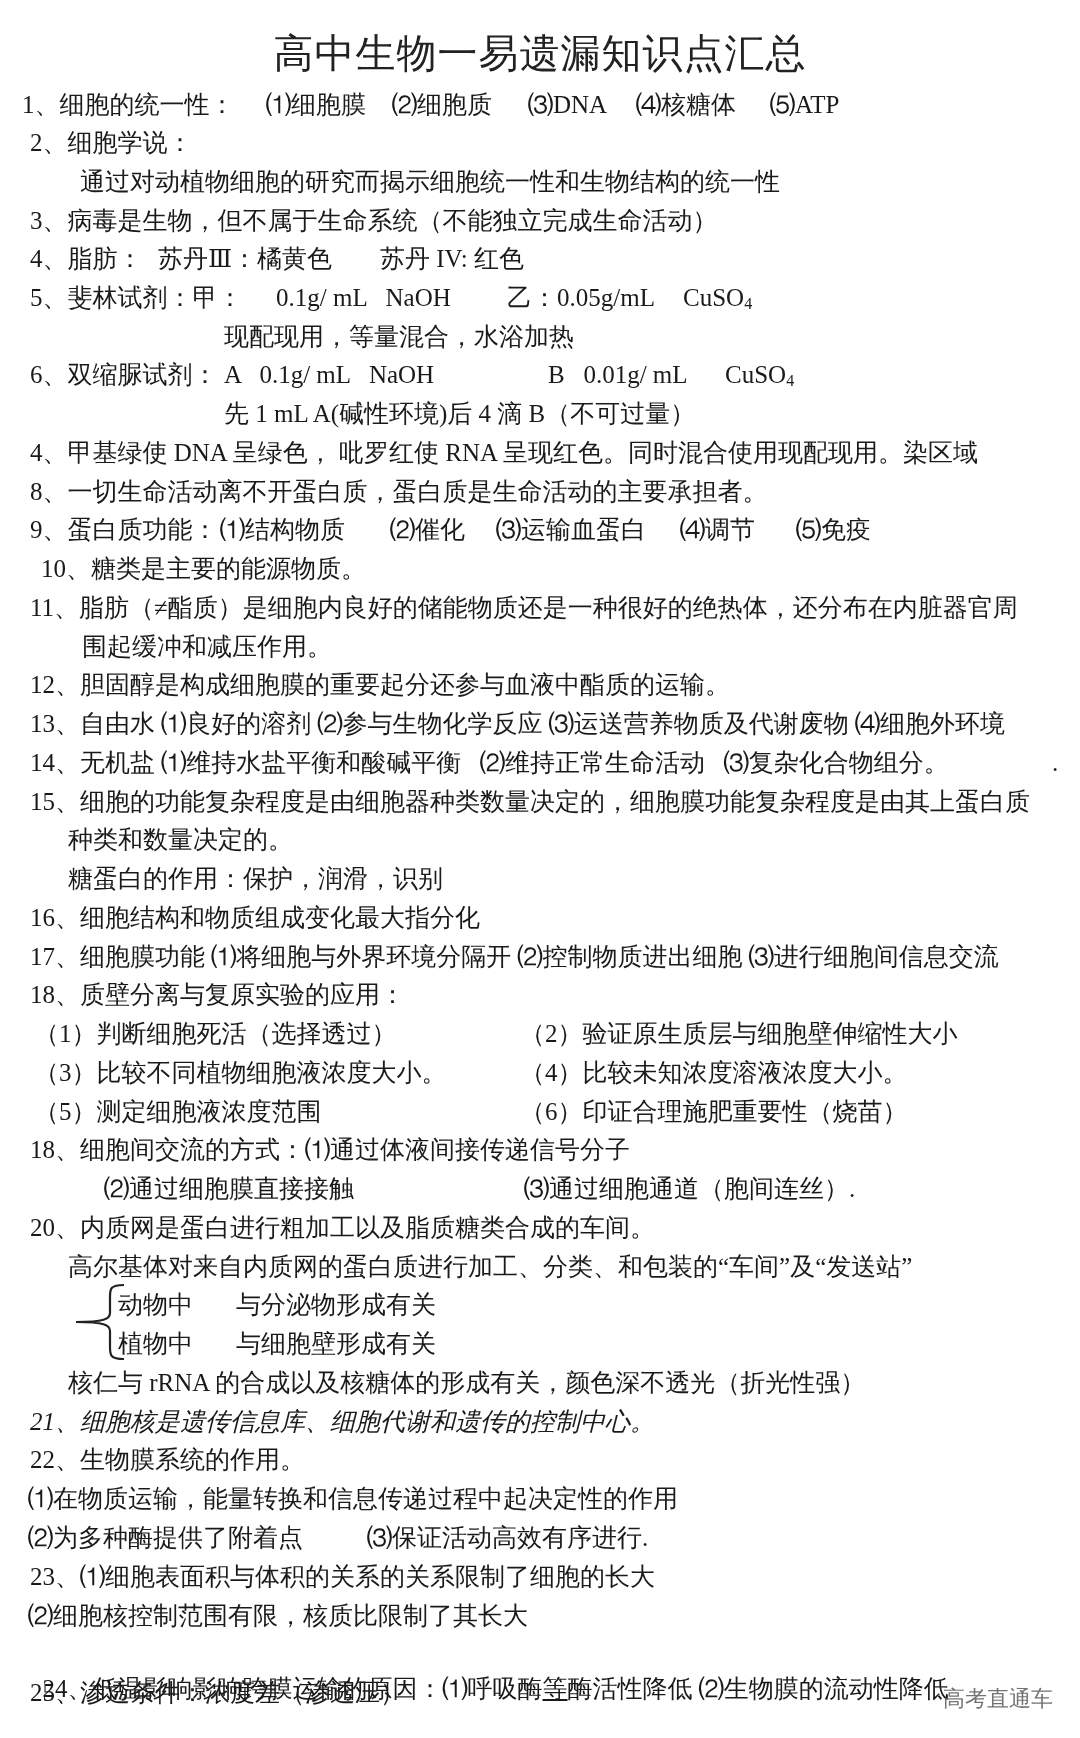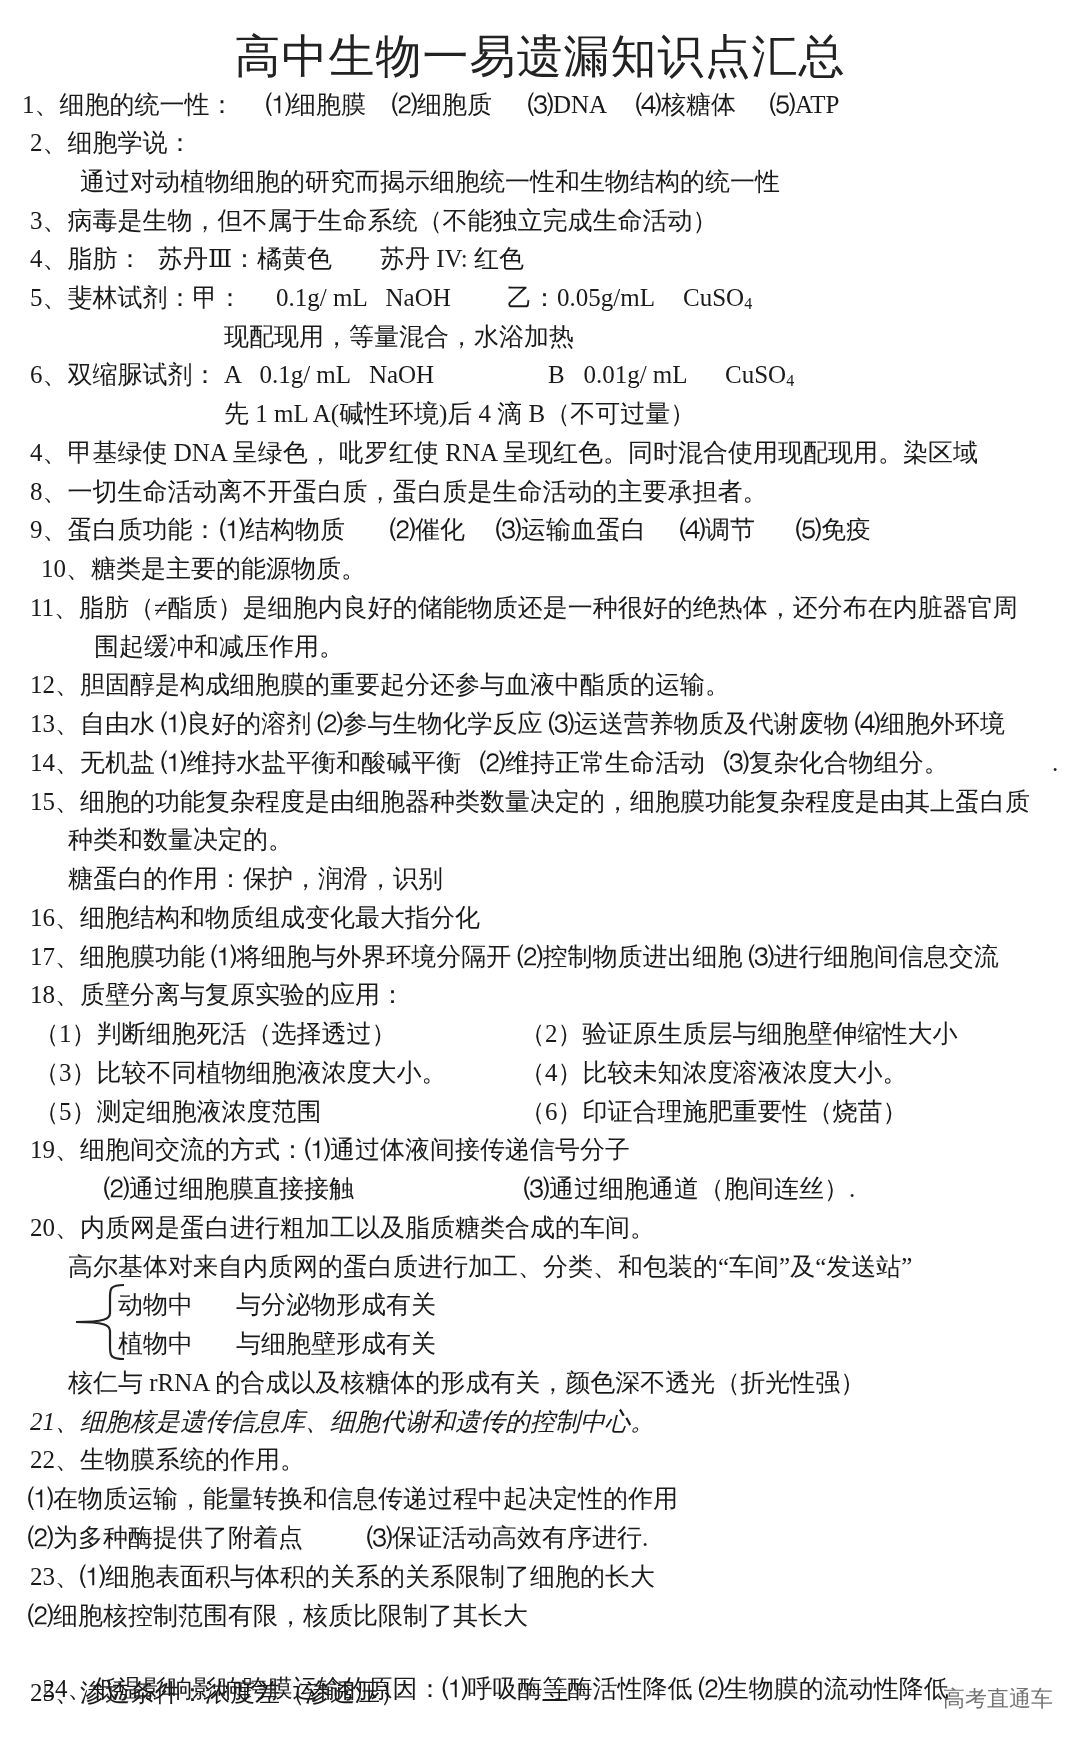--- a/index.html
+++ b/index.html
@@ -1,19 +1,19 @@
 <!DOCTYPE html>
 <html><head>
 <meta charset="utf-8">
 <style>
   html, body { margin: 0; padding: 0; background: #ffffff; }
   body { width: 1080px; height: 1738px; position: relative; overflow: hidden;
          font-family: "Liberation Serif", "DejaVu Serif", serif; color: #1a1a1a; }
   .title { position: absolute; top: 26px; left: 0; width: 1080px; text-align: center;
-           font-size: 46px; letter-spacing: 1px; color: #222; }
+           font-size: 40px; letter-spacing: 1px; color: #222; }
   .line { position: absolute; height: 34px; line-height: 34px; font-size: 25px; white-space: pre; }
   .seg { position: absolute; top: 0; white-space: pre; }
   .u { text-decoration: underline; }
   sub { font-size: 16px; vertical-align: -3px; }
   .brace { position: absolute; left: 74px; top: 1283px; width: 52px; height: 78px; }
   .watermark { position: absolute; left: 943px; top: 1684px; font-size: 22px; color: #737373;
                font-family: "DejaVu Sans", sans-serif; }
 </style>
 </head>
 <body>
@@ -62,21 +62,21 @@
   <span class="seg" style="left:0">9、蛋白质功能：</span>
   <span class="seg" style="left:190px">⑴结构物质</span>
   <span class="seg" style="left:360px">⑵催化</span>
   <span class="seg" style="left:466px">⑶运输血蛋白</span>
   <span class="seg" style="left:650px">⑷调节</span>
   <span class="seg" style="left:766px">⑸免疫</span>
 </div>
 <div class="line" style="top:552px;left:41px;">10、糖类是主要的能源物质。</div>
 
 <div class="line" style="top:591px;left:30px;">11、脂肪（≠酯质）是细胞内良好的储能物质还是一种很好的绝热体，还分布在内脏器官周</div>
-<div class="line" style="top:630px;left:82px;margin-left:12px;">围起缓冲和减压作用。</div>
+<div class="line" style="top:630px;left:82px;">围起缓冲和减压作用。</div>
 
 <div class="line" style="top:668px;left:30px;">12、胆固醇是构成细胞膜的重要起分还参与血液中酯质的运输。</div>
 <div class="line" style="top:707px;left:30px;">13、自由水 ⑴良好的溶剂 ⑵参与生物化学反应 ⑶运送营养物质及代谢废物 ⑷细胞外环境</div>
 <div class="line" style="top:746px;left:30px;width:1040px;">
   <span class="seg" style="left:0">14、无机盐 ⑴维持水盐平衡和酸碱平衡   ⑵维持正常生命活动   ⑶复杂化合物组分。</span>
   <span class="seg" style="left:1022px">.</span>
 </div>
 
 <div class="line" style="top:785px;left:30px;">15、细胞的功能复杂程度是由细胞器种类数量决定的，细胞膜功能复杂程度是由其上蛋白质</div>
 <div class="line" style="top:823px;left:68px;">种类和数量决定的。</div>
@@ -86,21 +86,21 @@
 <div class="line" style="top:940px;left:30px;">17、细胞膜功能 ⑴将细胞与外界环境分隔开 ⑵控制物质进出细胞 ⑶进行细胞间信息交流</div>
 
 <div class="line" style="top:978px;left:30px;">18、质壁分离与复原实验的应用：</div>
 <div class="line" style="top:1017px;left:34px;">（1）判断细胞死活（选择透过）</div>
 <div class="line" style="top:1017px;left:520px;">（2）验证原生质层与细胞壁伸缩性大小</div>
 <div class="line" style="top:1056px;left:34px;">（3）比较不同植物细胞液浓度大小。</div>
 <div class="line" style="top:1056px;left:520px;">（4）比较未知浓度溶液浓度大小。</div>
 <div class="line" style="top:1095px;left:34px;">（5）测定细胞液浓度范围</div>
 <div class="line" style="top:1095px;left:520px;">（6）印证合理施肥重要性（烧苗）</div>
 
-<div class="line" style="top:1133px;left:30px;">19、细胞间交流的方式：⑴通过体液间接传递信号分子</div>
+<div class="line" style="top:1133px;left:30px;">18、细胞间交流的方式：⑴通过体液间接传递信号分子</div>
 <div class="line" style="top:1172px;left:104px;">⑵通过细胞膜直接接触</div>
 <div class="line" style="top:1172px;left:524px;">⑶通过细胞通道（胞间连丝）.</div>
 
 <div class="line" style="top:1211px;left:30px;">20、内质网是蛋白进行粗加工以及脂质糖类合成的车间。</div>
 <div class="line" style="top:1250px;left:68px;">高尔基体对来自内质网的蛋白质进行加工、分类、和包装的“车间”及“发送站”</div>
 <svg class="brace" viewBox="0 0 52 78">
   <path d="M50 2 C36 2 36 6 36 14 L36 30 C36 36 30 39 2 39 C30 39 36 42 36 48 L36 64 C36 72 36 76 50 76" fill="none" stroke="#222" stroke-width="2.2"></path>
 </svg>
 <div class="line" style="top:1288px;left:118px;width:500px;">
   <span class="seg" style="left:0">动物中</span>

